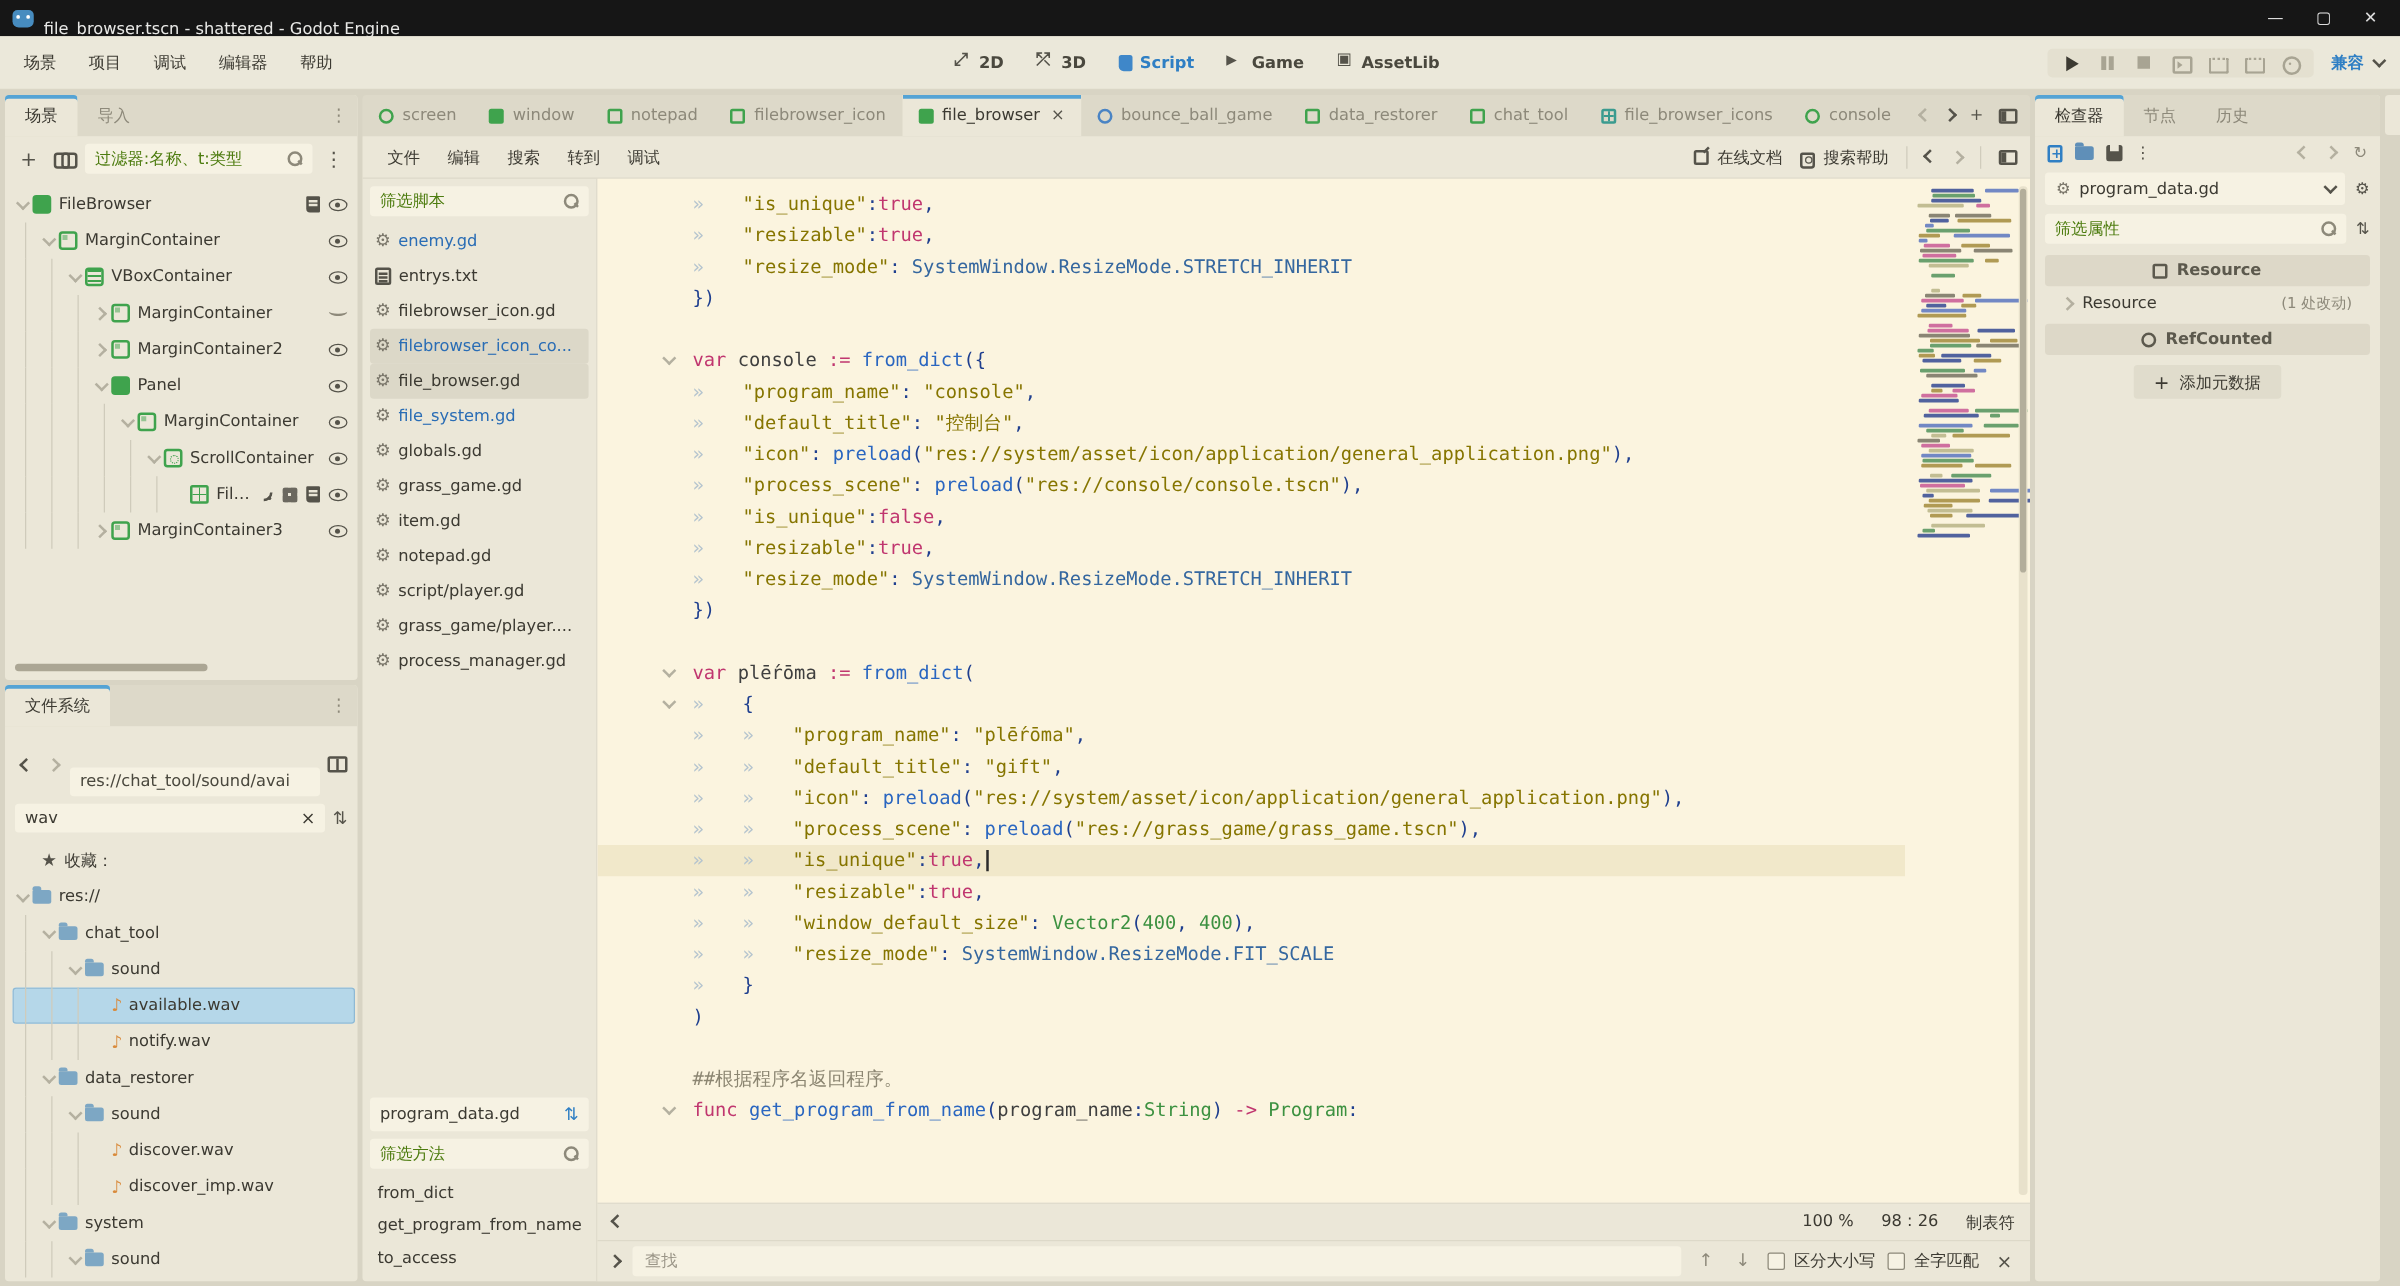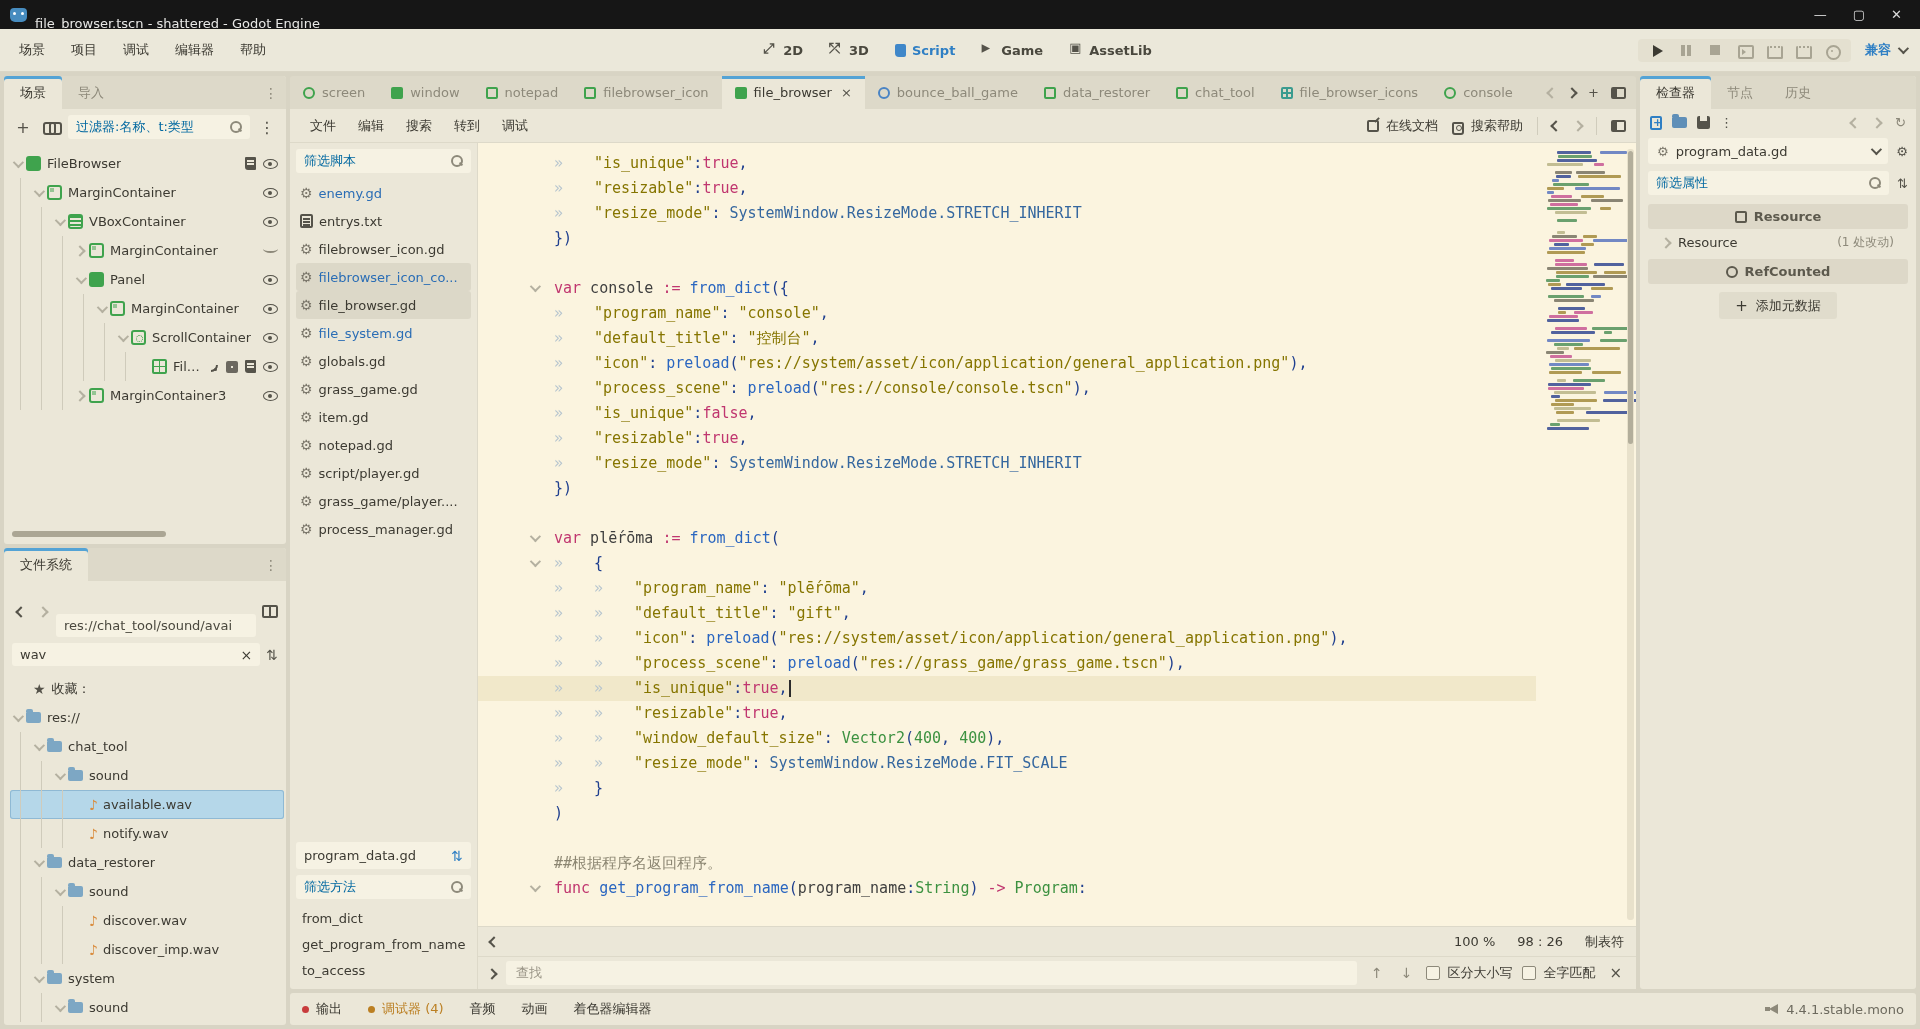--- a/index.html
+++ b/index.html
@@ -54,21 +54,21 @@
   .dock-tabs { display:flex; align-items:stretch; height:33px; flex:none; background:#ddd9c9; border-radius:3px 3px 0 0; position:relative; }
   .dock-tab { display:flex; align-items:center; padding:0 16px; color:#8d897a; }
   .dock-tab.active { background:#ebe7d8; color:#3c3a32; box-shadow:inset 0 3px 0 #54a3d5; border-radius:3px 3px 0 0; }
   .dock-tabs .dots { margin-left:auto; align-self:center; padding:0 8px; color:#8d897a; font-size:14px; }
 
   .scene-toolbar { display:flex; align-items:center; gap:6px; padding:6px 8px; flex:none; }
   .tool-ic { width:22px; height:22px; display:flex; align-items:center; justify-content:center; color:#55534a; font-size:16px; border-radius:3px; }
   .link-ic { position:relative; width:16px; height:10px; }
   .link-ic:before,.link-ic:after { content:""; position:absolute; top:0; width:9px; height:9px; border:2px solid #55534a; border-radius:3px; }
   .link-ic:before { left:0; } .link-ic:after { left:6px; }
-  .filter-box { flex:1; background:#f6f2e3; border-radius:3px; height:24px; display:flex; align-items:center; padding:0 8px; color:#0369a1; gap:6px; min-width:0; }
+  .filter-box { flex:1; background:#f6f2e3; border-radius:3px; height:24px; display:flex; align-items:center; padding:0 8px; color:#4d7c0f; gap:6px; min-width:0; }
   .filter-box .ph { flex:1; white-space:nowrap; overflow:hidden; text-overflow:ellipsis; }
   .search-ic { width:12px; height:12px; position:relative; flex:none; }
   .search-ic:before { content:""; position:absolute; left:0; top:0; width:8px; height:8px; border:2px solid #8d897a; border-radius:50%; }
   .search-ic:after { content:""; position:absolute; left:8px; top:8px; width:4px; height:2px; background:#8d897a; transform:rotate(45deg); }
 
   .tree { flex:1; overflow:hidden; padding:4px 2px 4px 6px; position:relative; }
   .trow { display:flex; align-items:center; height:29px; border-radius:3px; padding-right:6px; position:relative; }
   .trow .indent { width:21px; flex:none; height:100%; position:relative; }
   .trow .indent.g:before { content:""; position:absolute; left:10px; top:0; bottom:0; border-left:1px solid #cfcbbb; }
   .arr { width:14px; flex:none; display:flex; align-items:center; justify-content:center; }
@@ -104,21 +104,21 @@
   .fs-filter .field { flex:1; background:#f6f2e3; border-radius:3px; height:23px; display:flex; align-items:center; padding:0 8px; color:#4a483e; }
   .fs-filter .field .x { margin-left:auto; color:#3c3a32; font-size:14px; }
   .sorti { color:#55534a; font-size:14px; }
   .folder { width:15px; height:11px; background:#7da7c4; border-radius:1px 2px 2px 2px; position:relative; margin:0 6px 0 2px; flex:none; }
   .folder:before { content:""; position:absolute; left:0; top:-3px; width:7px; height:3px; background:#7da7c4; border-radius:2px 2px 0 0; }
   .note { color:#d98b3c; font-size:14px; margin:0 5px 0 2px; flex:none; }
   .star { color:#55534a; font-size:14px; margin:0 6px 0 2px; flex:none; }
   .trow.sel { background:#b5d7e9; box-shadow:inset 0 0 0 1px #8fb9d4; }
 
   
-  .main-right { flex:1; display:flex; flex-direction:column; min-width:0; gap:4px; }
+  .main-right { flex:1; display:flex; flex-direction:row; min-width:0; gap:4px; }
   .row-main { flex:1; display:flex; gap:4px; min-height:0; }
   .center { flex:1; display:flex; flex-direction:column; min-width:0; }
   .scene-tabs { height:33px; display:flex; align-items:stretch; flex:none; background:#ddd9c9; border-radius:3px 3px 0 0; overflow:hidden; }
   .stab { display:flex; align-items:center; gap:7px; padding:0 13px; color:#8d897a; white-space:nowrap; }
   .stab.active { background:#ebe7d8; color:#3c3a32; box-shadow:inset 0 3px 0 #54a3d5; }
   .stab .x { font-size:13px; color:#55534a; margin-left:2px; }
   .mini { width:12px; height:12px; flex:none; position:relative; }
   .mini.circle-green:before { content:""; position:absolute; inset:0; border:2.5px solid #3fa34d; border-radius:50%; }
   .mini.circle-blue:before { content:""; position:absolute; inset:0; border:2.5px solid #4a84c4; border-radius:50%; }
   .mini.square-filled { background:#3fa34d; border-radius:2px; }
@@ -331,20 +331,33 @@
               <span class="indent g"></span>
               <span class="indent g"></span>
               <span class="indent g"></span>
               <span class="arr">
                 <span class="chev right dim"></span>
               </span>
               <span class="nico sqo"></span>
               <span class="tlabel">MarginContainer</span>
               <span class="trail">
                 <span class="eye-off"></span>
+              </span>
+            </div>
+            <div class="trow">
+              <span class="indent g"></span>
+              <span class="indent g"></span>
+              <span class="indent g"></span>
+              <span class="arr">
+                <span class="chev right dim"></span>
+              </span>
+              <span class="nico sqo"></span>
+              <span class="tlabel">MarginContainer2</span>
+              <span class="trail">
+                <span class="eye"></span>
               </span>
             </div>
             <div class="trow">
               <span class="indent g"></span>
               <span class="indent g"></span>
               <span class="indent g"></span>
               <span class="arr">
                 <span class="chev down dim"></span>
               </span>
               <span class="nico sqf"></span>

